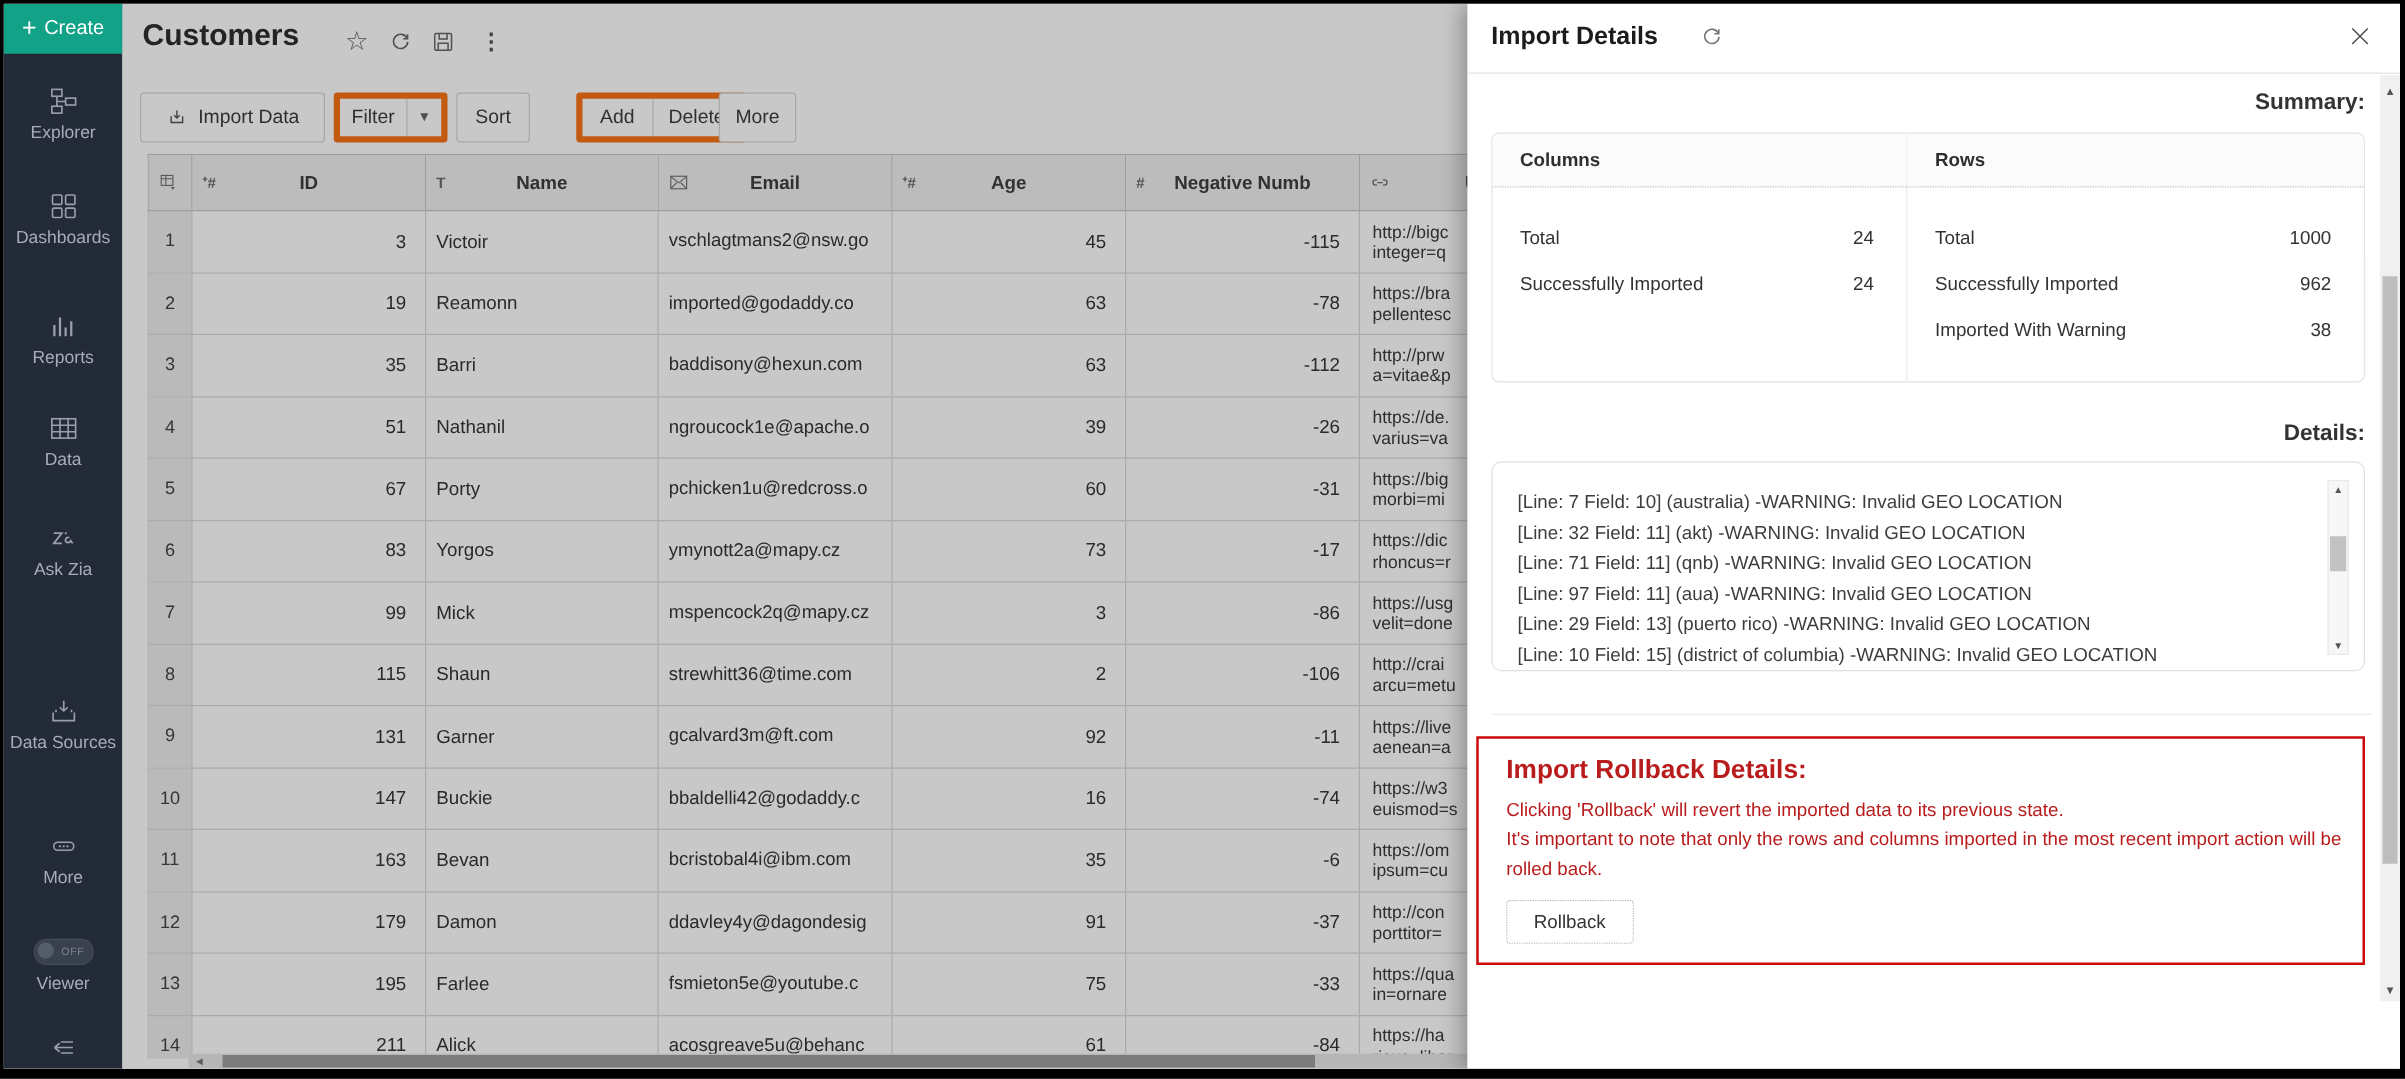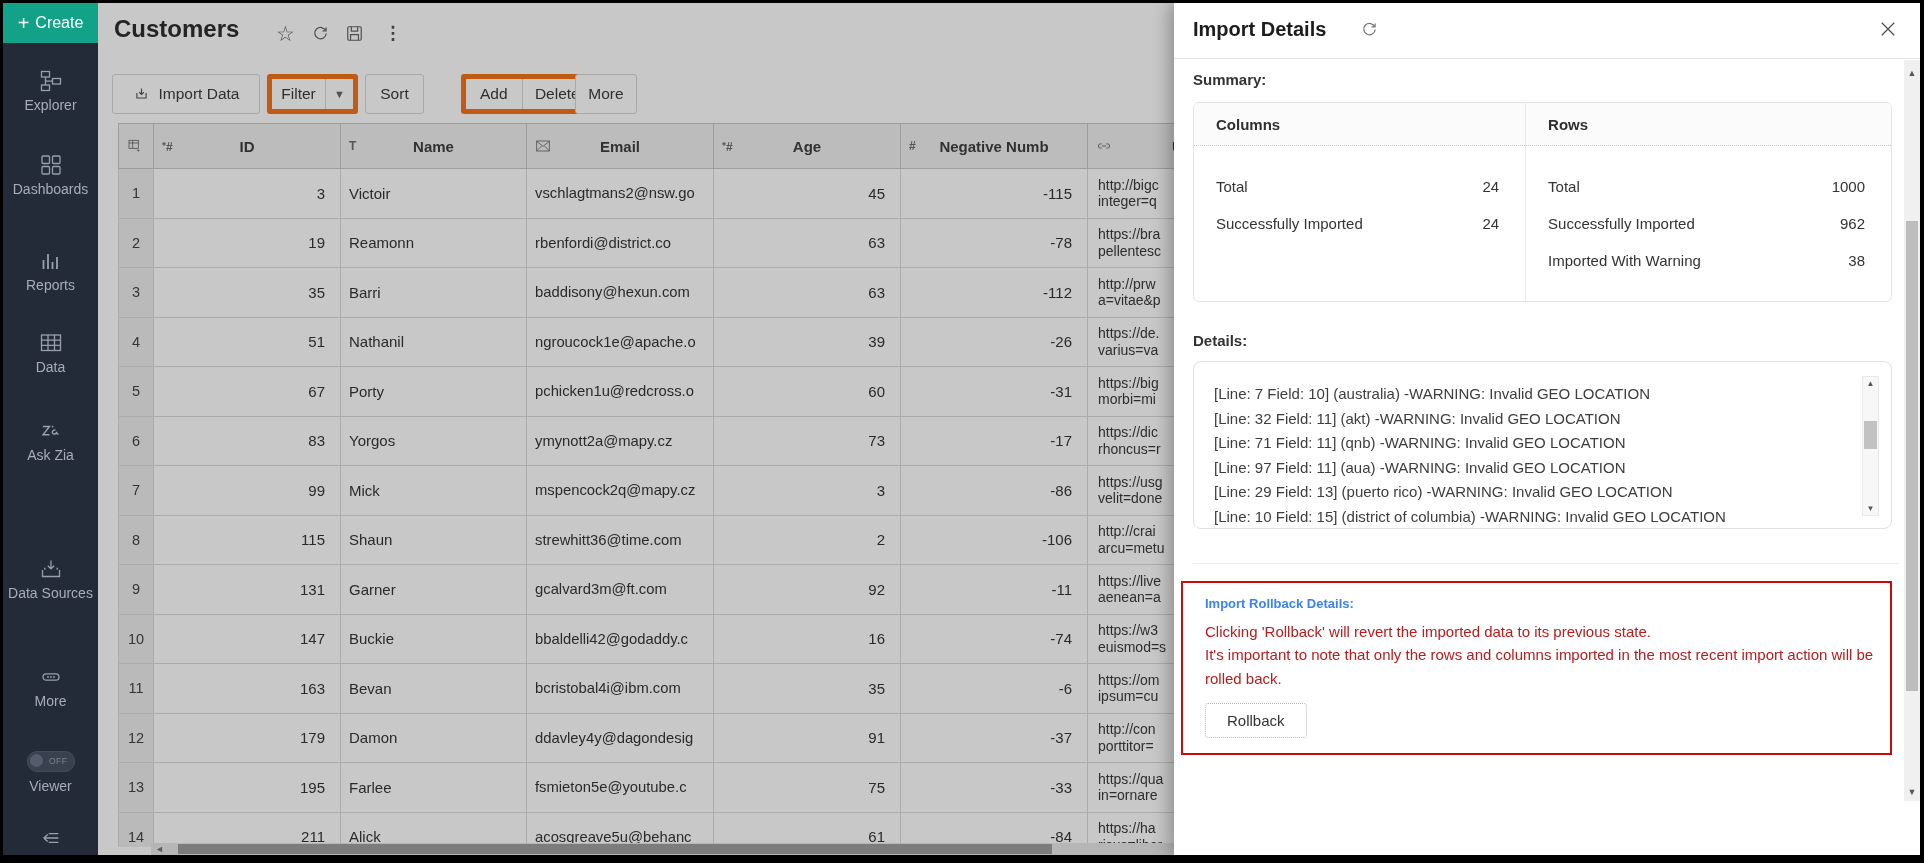--- a/index.html
+++ b/index.html
@@ -67,41 +67,41 @@
   
   .modal{position:absolute;left:1171px;top:0;width:746px;height:852px;background:#fff;z-index:6;
       box-shadow:-5px 0 16px rgba(0,0,0,0.28);}
   .m-head{position:relative;height:55px;border-bottom:1px solid #e4e4e4;}
   .m-title{position:absolute;left:19px;top:15px;font-size:20px;font-weight:700;color:#1c1c1c;}
   .m-refresh{position:absolute;left:186px;top:17px;color:#777;cursor:pointer;}
   .m-refresh svg{width:19px;height:19px;}
   .m-close{position:absolute;left:704px;top:16px;color:#4c4c4c;cursor:pointer;}
   .m-close svg{width:20px;height:20px;}
   .m-body{position:absolute;top:56px;left:0;width:730px;bottom:54px;padding:12px 12px 0 19px;box-sizing:border-box;overflow:hidden;}
-  .sec-label{font-size:15px;font-weight:700;color:#333;}
+  .sec-label{font-size:18px;font-weight:700;color:#333;text-align:right;}
   .summary-box{margin-top:14px;height:198px;border:1px solid #e4e4e4;border-radius:6px;display:flex;overflow:hidden;}
   .sum-col{flex:1 1 auto;}
   .sum-col.first{flex:0 0 47.5%;border-right:1px solid #ebebeb;}
   .sum-head{height:42px;background:#fbfbfb;border-bottom:1px dotted #c4c4c4;display:flex;align-items:center;
       padding-left:22px;font-size:15px;font-weight:700;color:#2f2f2f;}
   .sum-rows{padding-top:22px;}
   .sum-row{display:flex;justify-content:space-between;align-items:center;height:37px;padding:0 26px 0 22px;font-size:15px;color:#333;}
   .lbl-details{margin-top:30px;}
   .details-box{margin-top:12px;height:168px;border:1px solid #e0e0e0;border-radius:8px;
       padding:20px 46px 0 20px;position:relative;overflow:hidden;box-sizing:border-box;}
   .detail-line{font-size:15px;color:#3d3d3d;line-height:24.5px;white-space:nowrap;}
   .in-scroll{position:absolute;right:12px;top:14px;bottom:12px;width:15px;background:#f7f7f7;border:1px solid #e9e9e9;cursor:pointer;}
   .in-scroll .a{position:absolute;left:0;width:100%;text-align:center;font-size:8px;color:#555;}
   .in-scroll .a.up{top:2px;}
   .in-scroll .a.dn{bottom:2px;}
   .in-scroll .th{position:absolute;left:1px;right:1px;top:44px;height:28px;background:#c2c2c2;}
   hr.divider{margin:34px -6px 0 0;border:none;border-top:1px solid #ececec;}
   .rollback-box{margin:17px 0 0 -12px;width:711px;box-sizing:border-box;border:2px solid var(--red,#cb0b0b);
       padding:13px 16px 15px 22px;}
-  .rb-title{font-size:13px;font-weight:700;color:#3b82f6;}
+  .rb-title{font-size:21px;font-weight:700;color:#b91c1c;}
   .rb-text{margin-top:9px;font-size:15px;color:#b91c1c;line-height:1.55;}
   .rb-btn{margin-top:13px;display:inline-block;padding:8px 21px;border:1px dotted #b5b5b5;border-radius:3px;
       background:#fff;font-size:15px;color:#333;cursor:pointer;}
   .m-foot{position:absolute;left:0;bottom:0;width:100%;height:54px;border-top:1px solid #e3e3e3;background:#fff;
       display:flex;align-items:center;justify-content:center;}
   .close-btn{padding:8px 25px;border:1px dotted #b5b5b5;border-radius:3px;background:#fff;font-size:15px;color:#333;cursor:pointer;}
   .m-scrollbar{position:absolute;left:730px;top:57px;width:16px;height:741px;background:#f0f0f0;cursor:pointer;}
   .m-scrollbar .a{position:absolute;left:0;width:100%;text-align:center;font-size:9px;color:#555;}
   .m-scrollbar .a.up{top:8px;}
   .m-scrollbar .a.dn{bottom:4px;}
@@ -286,21 +286,21 @@
               <td class="r">-115</td>
               <td class="url">
                 <div>http://bigc</div>
                 <div>integer=q</div>
               </td>
             </tr>
             <tr>
               <td class="num">2</td>
               <td class="r">19</td>
               <td class="l">Reamonn</td>
-              <td class="l email">rbenfordi@district.co</td>
+              <td class="l email">imported@godaddy.co</td>
               <td class="r">63</td>
               <td class="r">-78</td>
               <td class="url">
                 <div>https://bra</div>
                 <div>pellentesc</div>
               </td>
             </tr>
             <tr>
               <td class="num">3</td>
               <td class="r">35</td>

